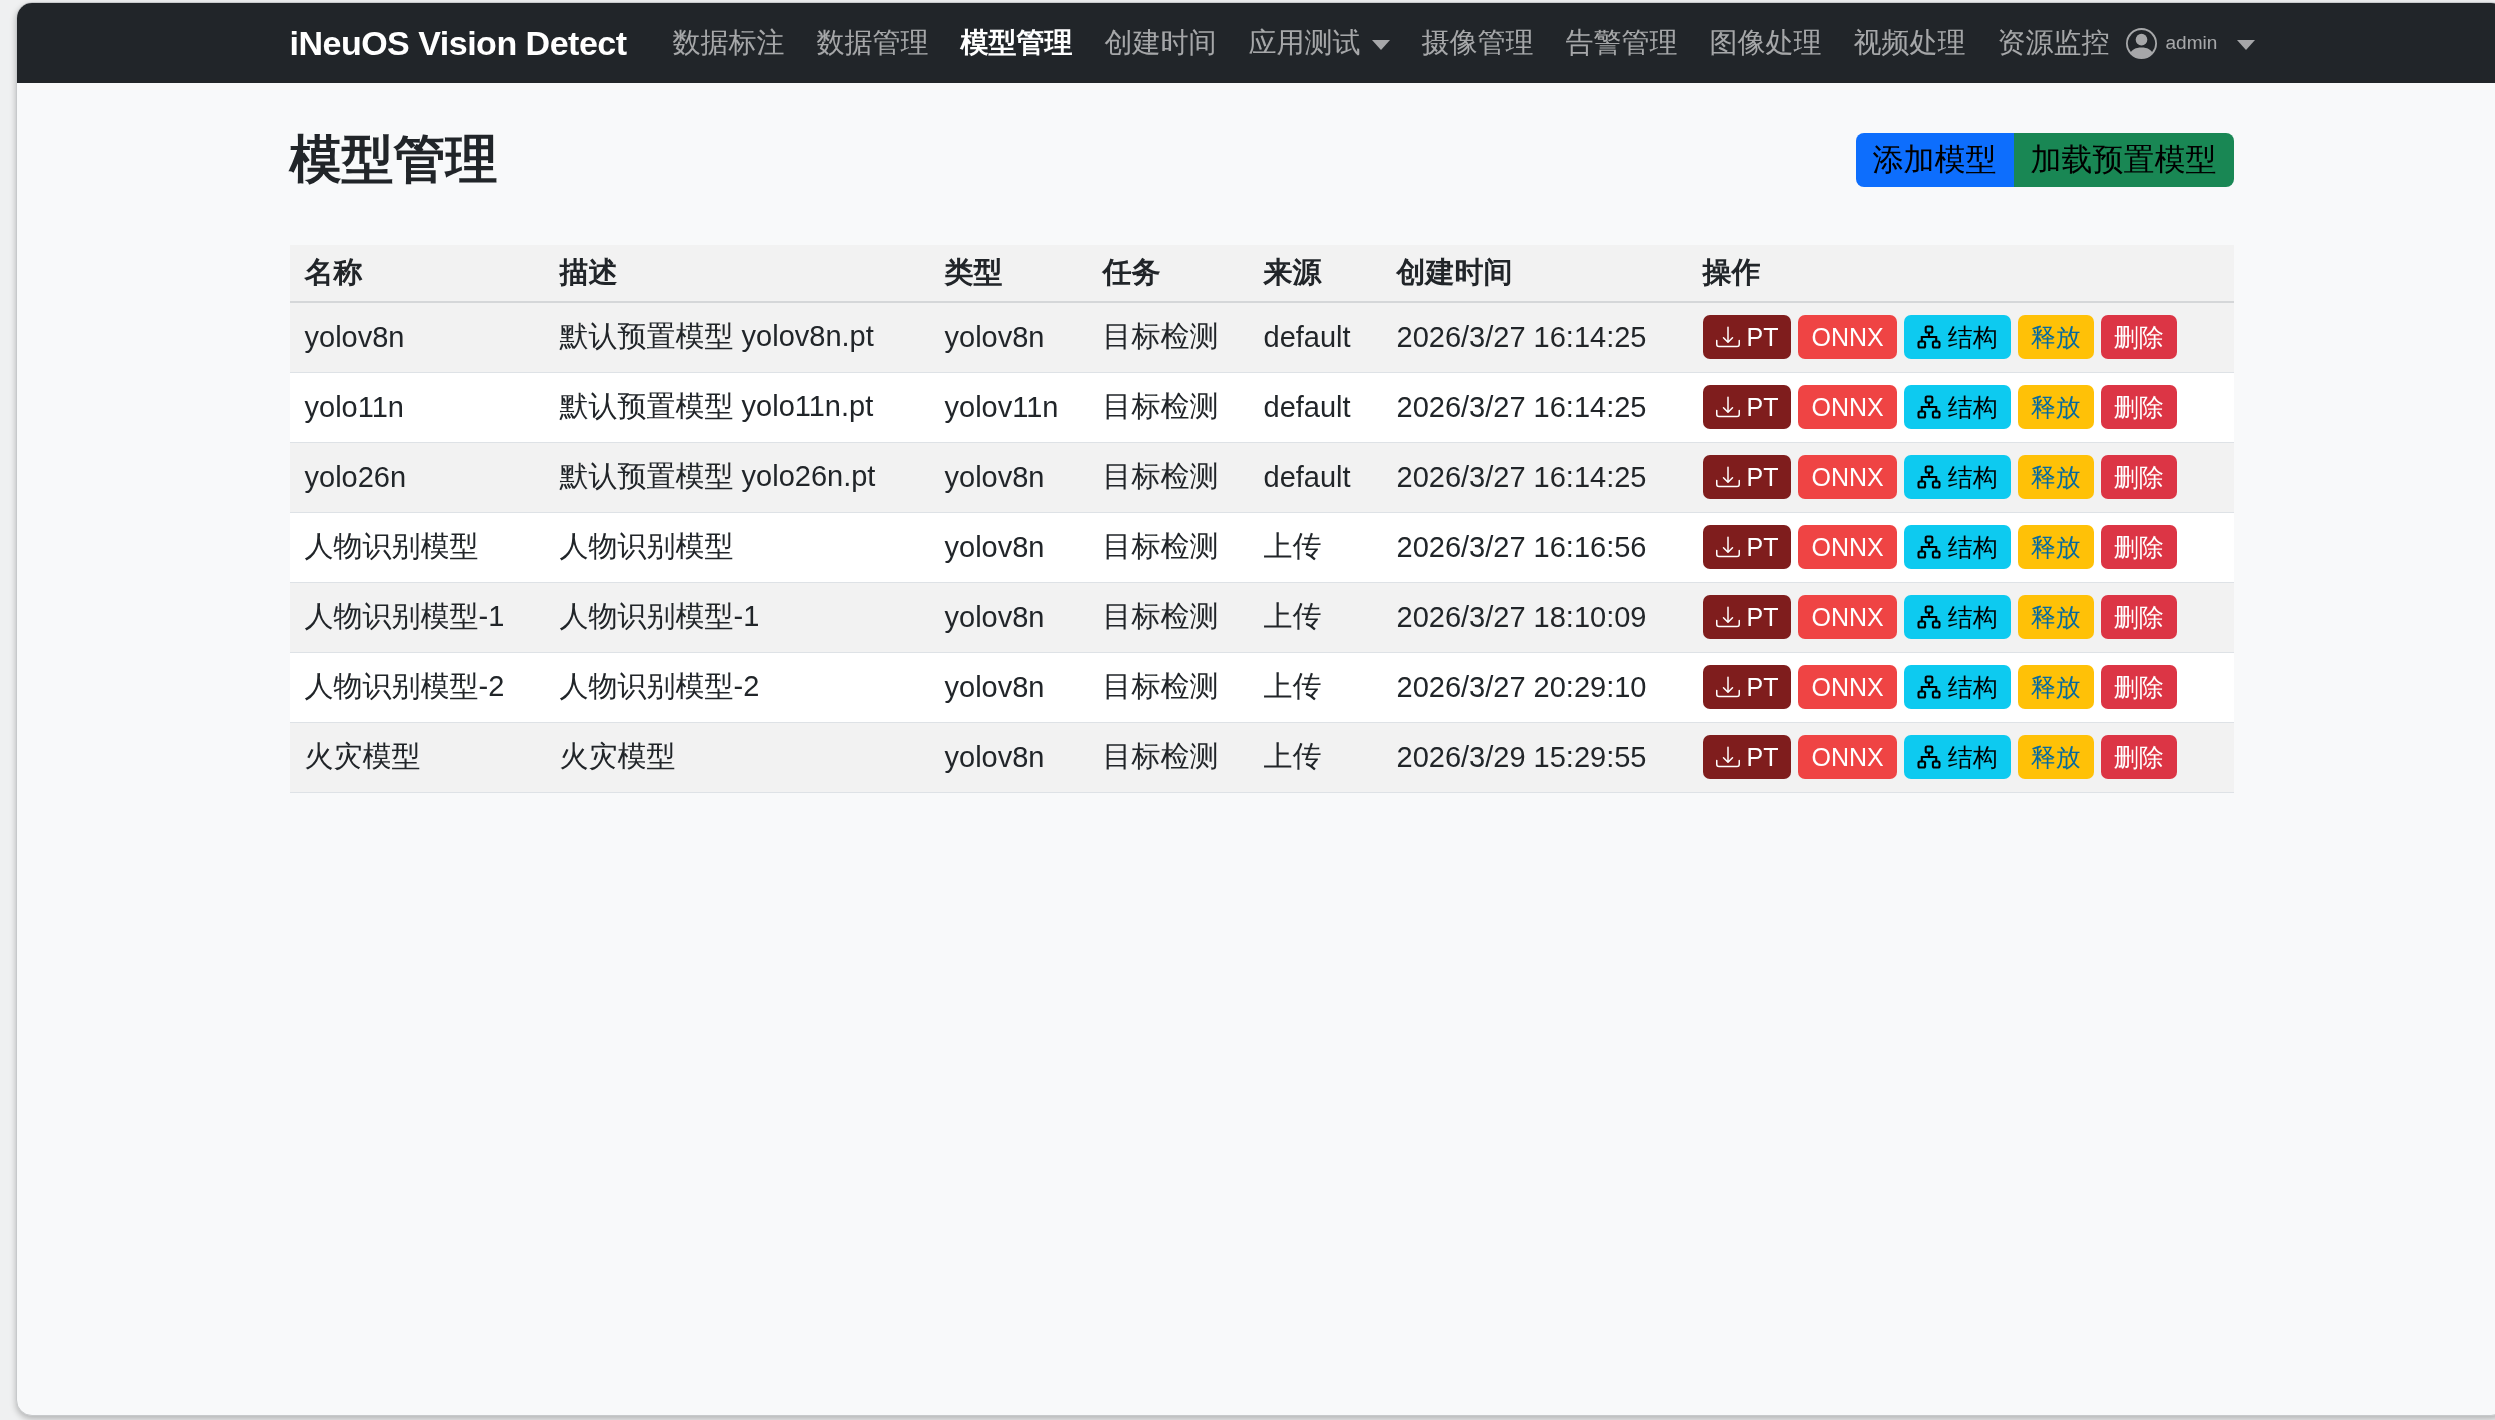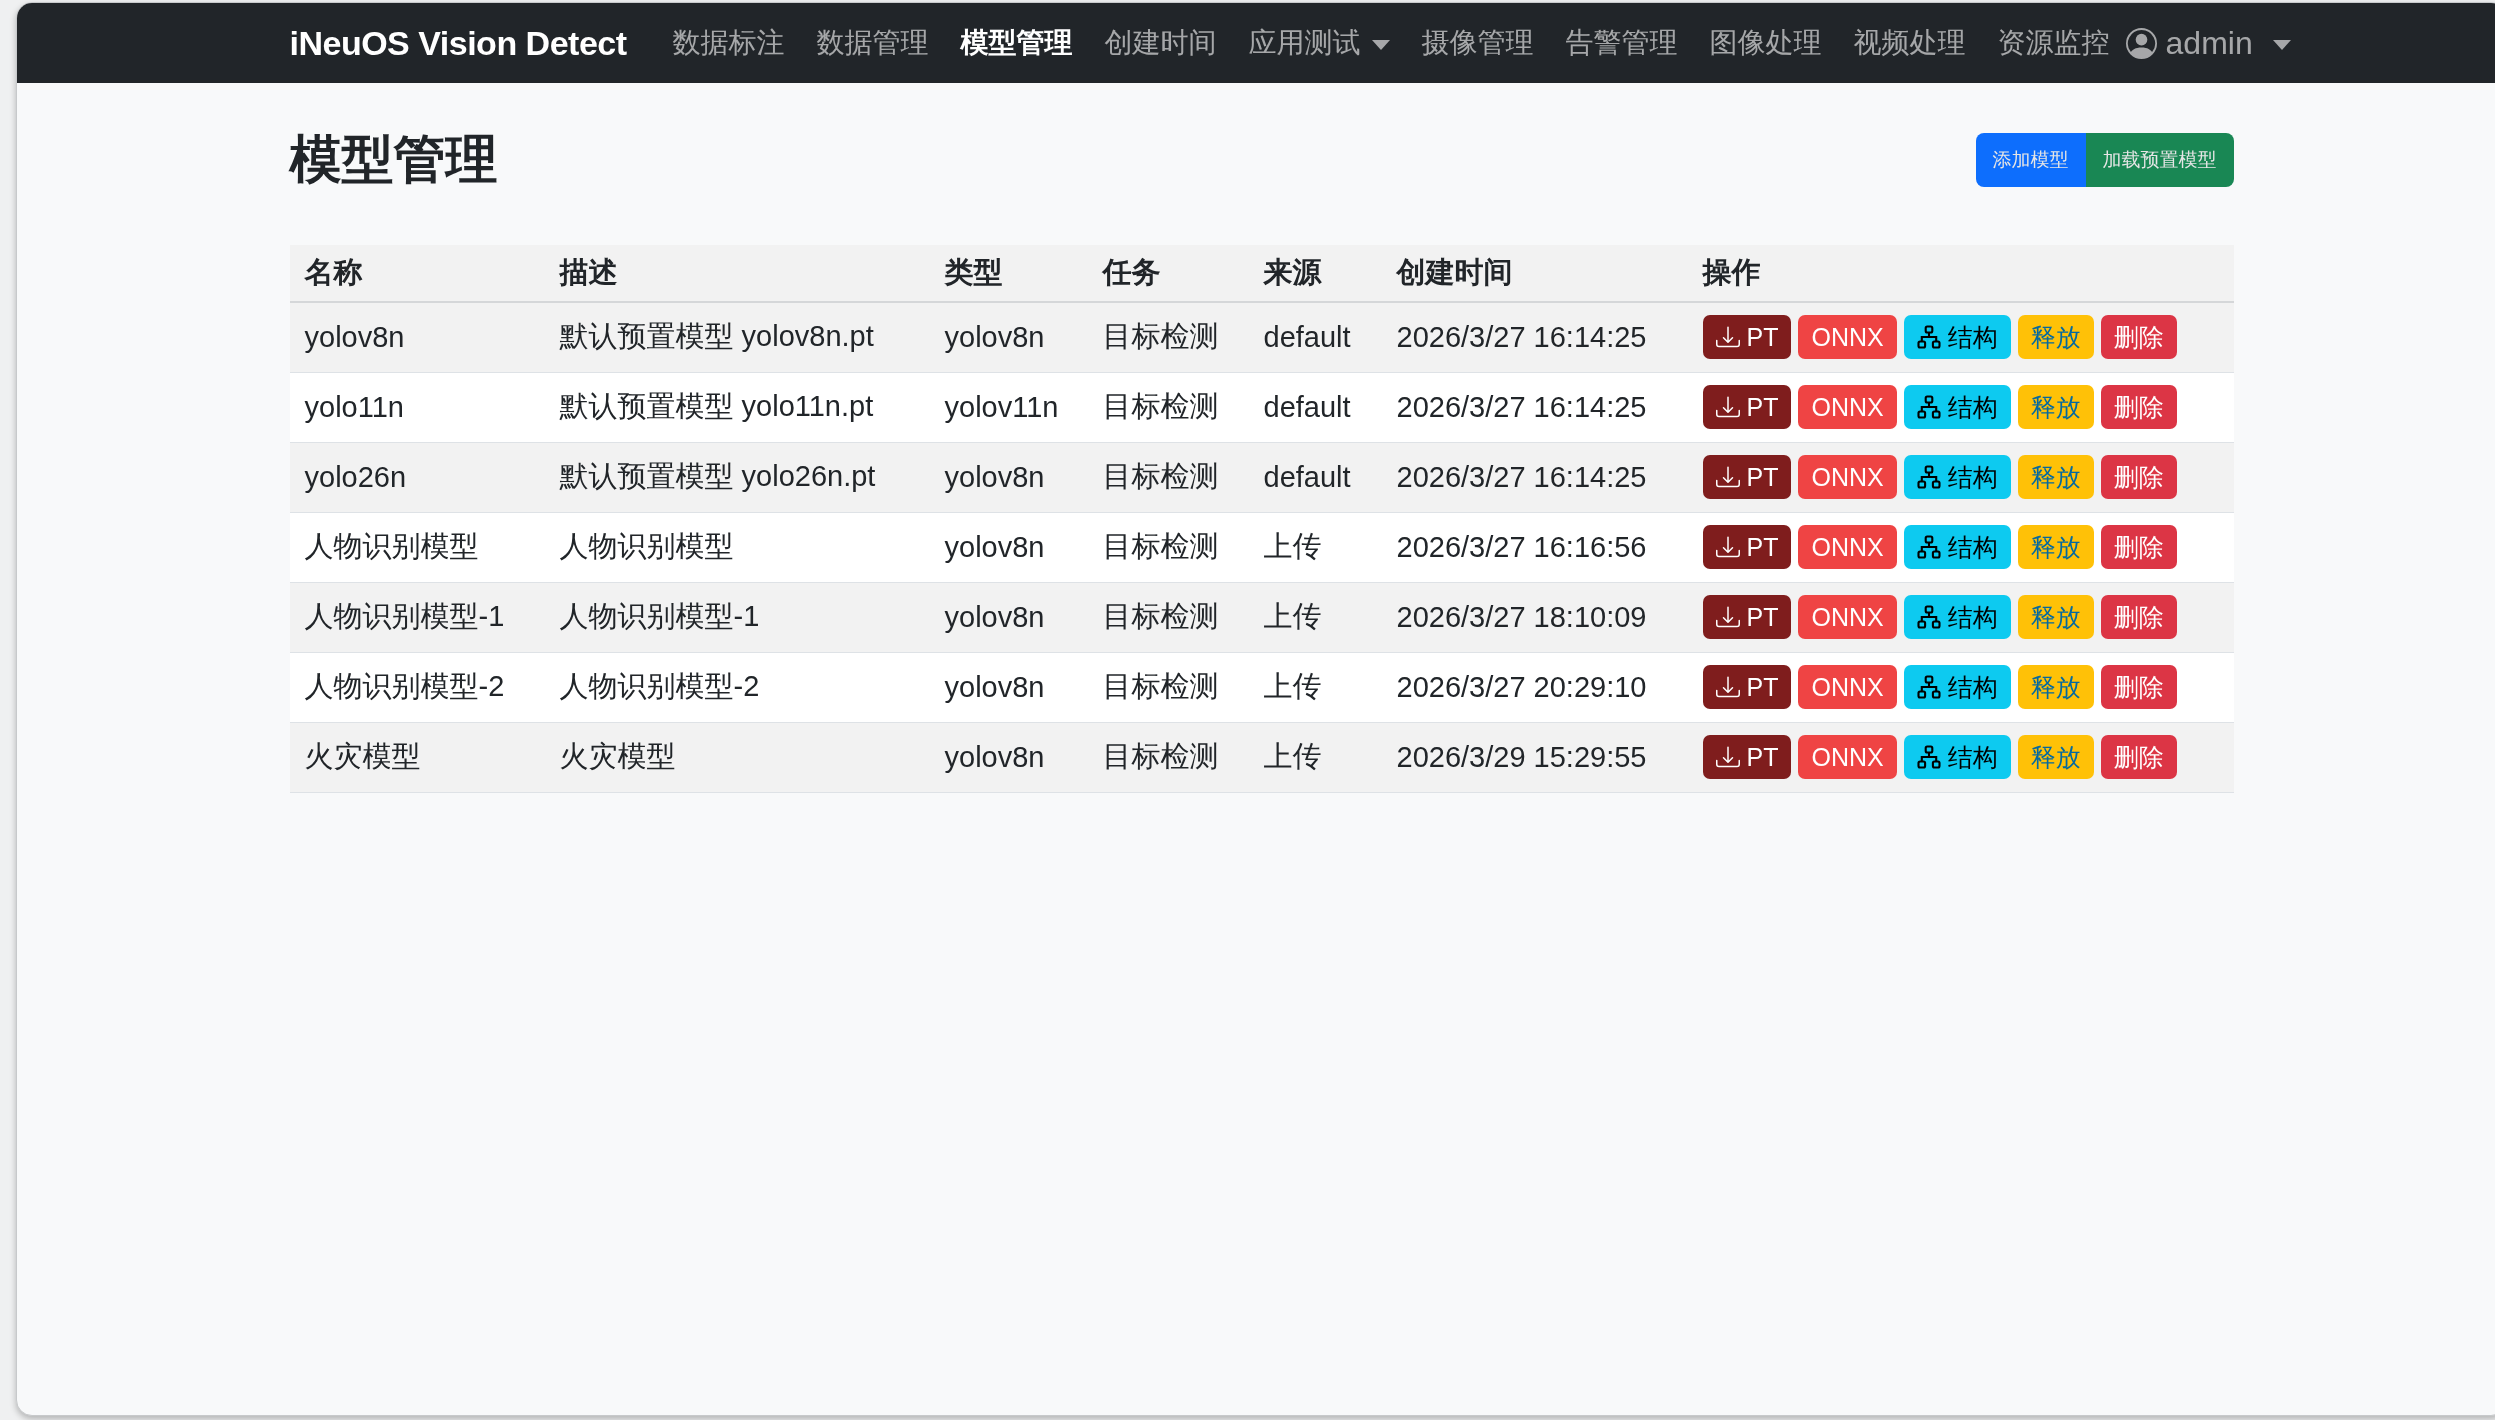--- a/index.html
+++ b/index.html
@@ -35,31 +35,31 @@
   }
   .nav-link.active { color: #ffffff; font-weight: 700; }
   .caret {
     display: inline-block; width: 0; height: 0;
     border-left: 9px solid transparent; border-right: 9px solid transparent;
     border-top: 10px solid currentColor;
     margin-left: 11px; margin-top: 4px;
   }
   .nav-user {
     margin-left: auto; display: flex; align-items: center; gap: 9px;
-    color: rgba(255,255,255,.60); font-size: 32px; cursor: pointer; white-space: nowrap;
+    color: rgba(255,255,255,.60); font-size: 19px; cursor: pointer; white-space: nowrap;
   }
   .nav-user svg { width: 31px; height: 31px; }
 
   
   main .container { padding-top: 42px; }
   .page-header { display: flex; justify-content: space-between; align-items: center; }
   h2.page-title { font-size: 52px; font-weight: 600; color: #212529; }
   .btn-group { display: flex; }
   .btn {
-    height: 54px; border: none; font-size: 19px; color: #e5e5e5;
+    height: 54px; border: none; font-size: 31px; color: #000000;
     padding: 0 17px; cursor: pointer; white-space: nowrap;
     font-family: inherit;
   }
   .btn-add  { background: #0d6efd; border-radius: 8px 0 0 8px; }
   .btn-load { background: #198754; border-radius: 0 8px 8px 0; }
 
   
   table.models { width: 100%; margin-top: 50px; border-collapse: collapse; table-layout: fixed; }
   th, td {
     text-align: left; font-size: 29px; color: #212529;

